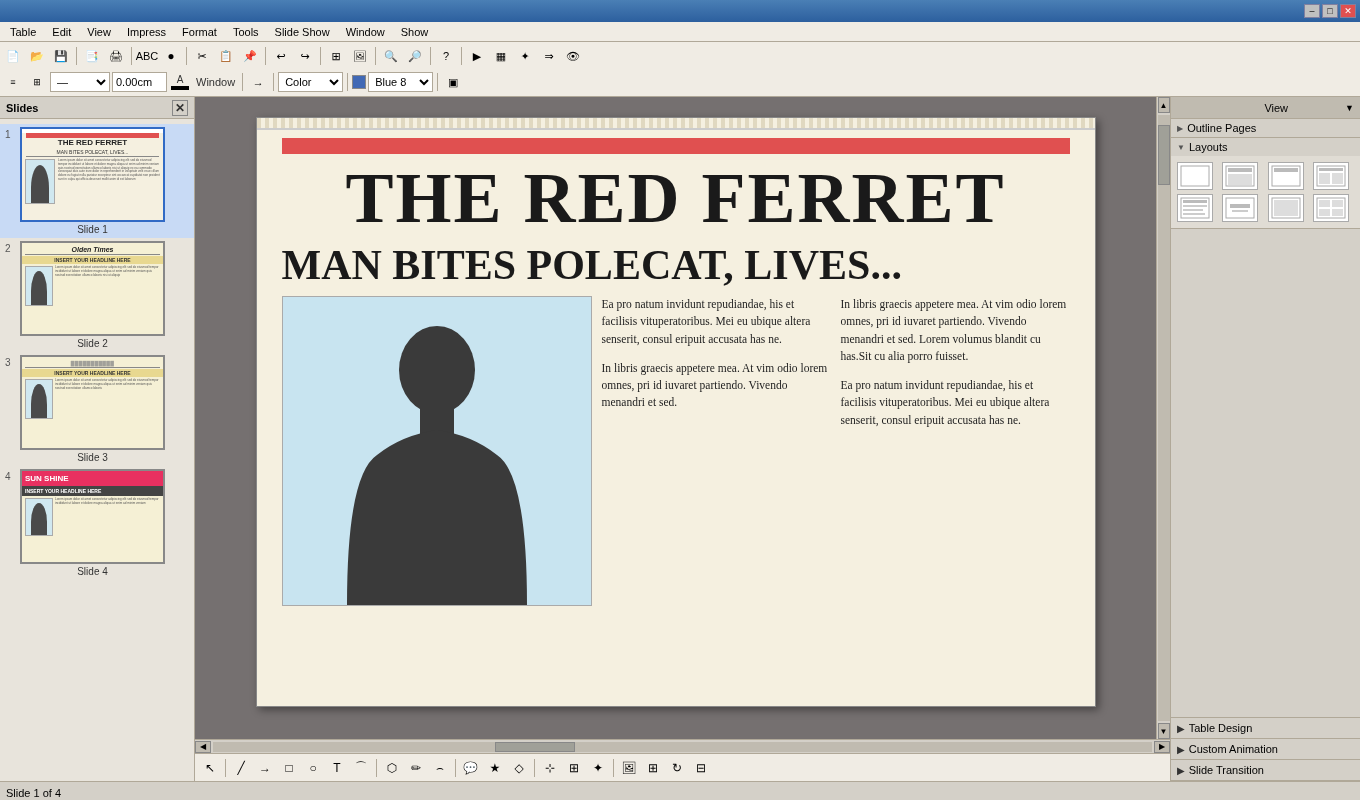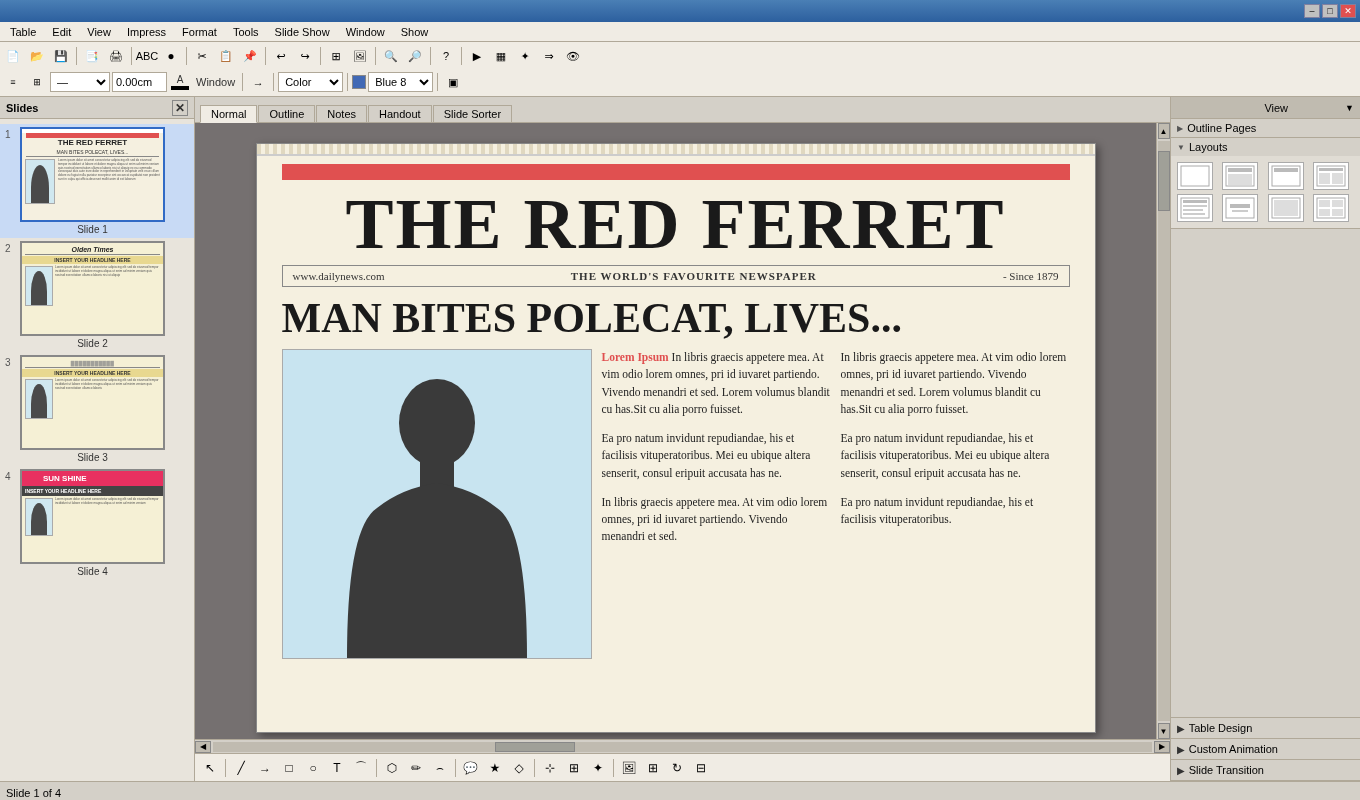--- a/index.html
+++ b/index.html
@@ -179,21 +179,21 @@
     .thumb3 .t3-header { font-size: 6px; font-weight: bold; text-align: center; padding: 2px 2px 0; color: #555; letter-spacing: 0.5px; }
     .thumb3 .t3-sep { height: 1px; background: #888; margin: 1px 3px; }
     .thumb3 .t3-headline { font-size: 5px; font-weight: bold; text-align: center; padding: 1px 2px; color: #333; background: #e8d890; }
     .thumb3 .t3-body { display: flex; padding: 2px 3px; gap: 2px; }
     .thumb3 .t3-img { width: 28px; height: 40px; background: #d0e8f0; border: 1px solid #aaa; position: relative; overflow: hidden; }
     .thumb3 .t3-img::after { content: ''; position: absolute; bottom: 0; left: 50%; transform: translateX(-50%); width: 16px; height: 34px; background: #4a4a4a; border-radius: 50% 50% 0 0 / 60% 60% 0 0; }
     .thumb3 .t3-text { font-size: 3px; color: #555; flex: 1; line-height: 1.3; }
 
     
     .thumb4 { background: #f5f0d5; }
-    .thumb4 .t4-header { background: #e83060; padding: 3px 21px; }
+    .thumb4 .t4-header { background: #e83060; padding: 3px 3px; }
     .thumb4 .t4-title { font-size: 8px; font-weight: bold; color: #fff; }
     .thumb4 .t4-headline { font-size: 5px; font-weight: bold; padding: 2px 3px; color: #333; background: #444; color: #fff; }
     .thumb4 .t4-body { display: flex; padding: 2px 3px; gap: 2px; }
     .thumb4 .t4-img { width: 28px; height: 38px; background: #d0e8f0; border: 1px solid #aaa; position: relative; overflow: hidden; }
     .thumb4 .t4-img::after { content: ''; position: absolute; bottom: 0; left: 50%; transform: translateX(-50%); width: 16px; height: 32px; background: #4a4a4a; border-radius: 50% 50% 0 0 / 60% 60% 0 0; }
     .thumb4 .t4-text { font-size: 3px; color: #555; flex: 1; line-height: 1.3; }
 
     
     .view-tabs {
       background: #d4d0c8;
@@ -608,65 +608,48 @@
           </div>
           <div class="slide-label">Slide 4</div>
         </div>
       </div>
 
     </div>
   </div>
 
   <div style="flex:1;display:flex;flex-direction:column;overflow:hidden">
 
-    <div class="view-tabs">
-      <div class="view-tab active">Normal</div>
-      <div class="view-tab">Outline</div>
-      <div class="view-tab">Notes</div>
-      <div class="view-tab">Handout</div>
-      <div class="view-tab">Slide Sorter</div>
-    </div>
 
     <div class="canvas-with-scrollbar">
       <div class="canvas-content">
 
         <div class="slide-canvas">
           <div class="newspaper">
             <div class="np-deco-top"></div>
             <div class="np-red-bar"></div>
             <div class="np-title">THE RED FERRET</div>
-            <div class="np-subtitle-bar">
-              <span class="np-website">www.dailynews.com</span>
-              <span class="np-tagline">THE WORLD'S FAVOURITE NEWSPAPER</span>
-              <span class="np-since">- Since 1879</span>
-            </div>
             <div class="np-headline">MAN BITES POLECAT, LIVES...</div>
             <div class="np-body">
               <div class="np-photo">
                 <svg class="np-silhouette" viewBox="0 0 180 290" xmlns="http://www.w3.org/2000/svg">
 
                   <ellipse cx="90" cy="55" rx="38" ry="44" fill="#3a3a3a"></ellipse>
 
                   <rect x="73" y="90" width="34" height="30" fill="#3a3a3a"></rect>
 
                   <path d="M0 290 Q0 160 30 140 Q55 120 90 115 Q125 120 150 140 Q180 160 180 290 Z" fill="#3a3a3a"></path>
                 </svg>
               </div>
               <div class="np-col1">
-                <div class="np-para">
-                  <span class="np-lorem">Lorem Ipsum</span>
-                  <span> In libris graecis appetere mea. At vim odio lorem omnes, pri id iuvaret partiendo. Vivendo menandri et sed. Lorem volumus blandit cu has.Sit cu alia porro fuisset.</span>
-                </div>
                 <div class="np-para">Ea pro natum invidunt repudiandae, his et facilisis vituperatoribus. Mei eu ubique altera senserit, consul eripuit accusata has ne.</div>
                 <div class="np-para">In libris graecis appetere mea. At vim odio lorem omnes, pri id iuvaret partiendo. Vivendo menandri et sed.</div>
               </div>
               <div class="np-col2">
                 <div class="np-para">In libris graecis appetere mea. At vim odio lorem omnes, pri id iuvaret partiendo. Vivendo menandri et sed. Lorem volumus blandit cu has.Sit cu alia porro fuisset.</div>
                 <div class="np-para">Ea pro natum invidunt repudiandae, his et facilisis vituperatoribus. Mei eu ubique altera senserit, consul eripuit accusata has ne.</div>
-                <div class="np-para">Ea pro natum invidunt repudiandae, his et facilisis vituperatoribus.</div>
               </div>
             </div>
           </div>
         </div>
       </div>
 
       <div class="canvas-scrollbar">
         <div style="width:12px;height:16px;background:#c0bbb0;border:1px solid #888;display:flex;align-items:center;justify-content:center;font-size:8px;cursor:pointer">▲</div>
         <div style="flex:1;background:#c0bbb0;width:12px;margin:2px 0">
           <div style="width:12px;height:60px;background:#a0a098;border:1px solid #888;margin-top:10px"></div>

